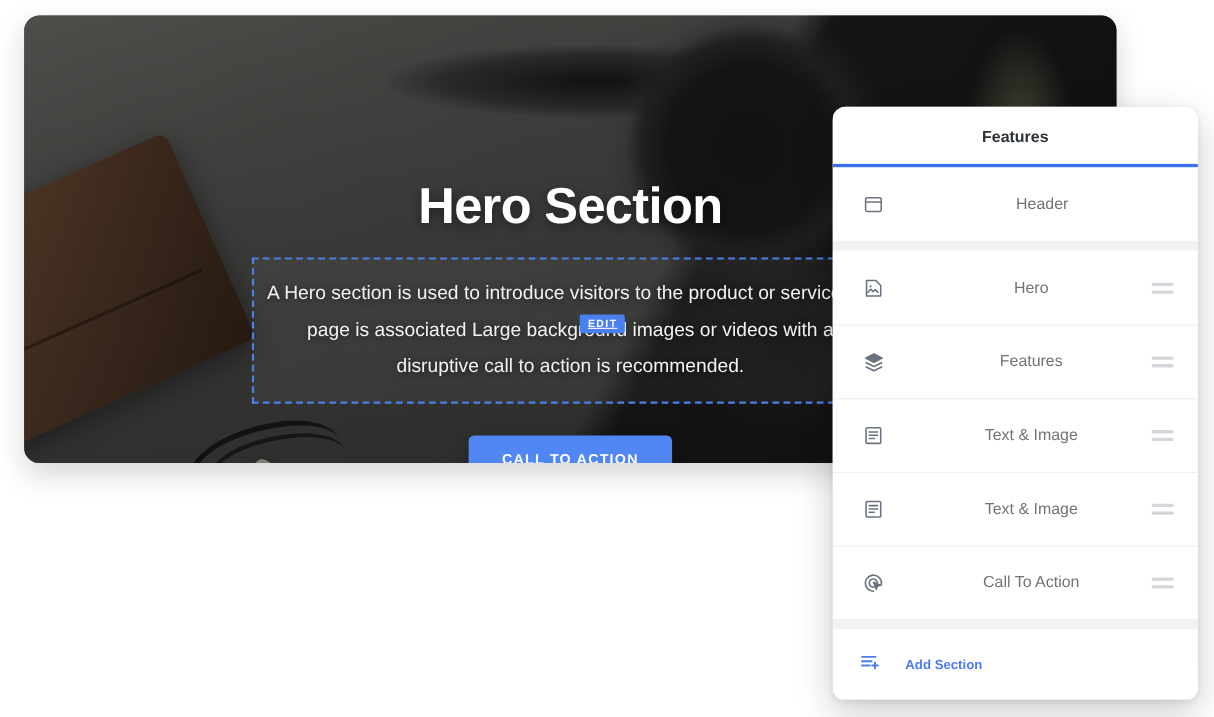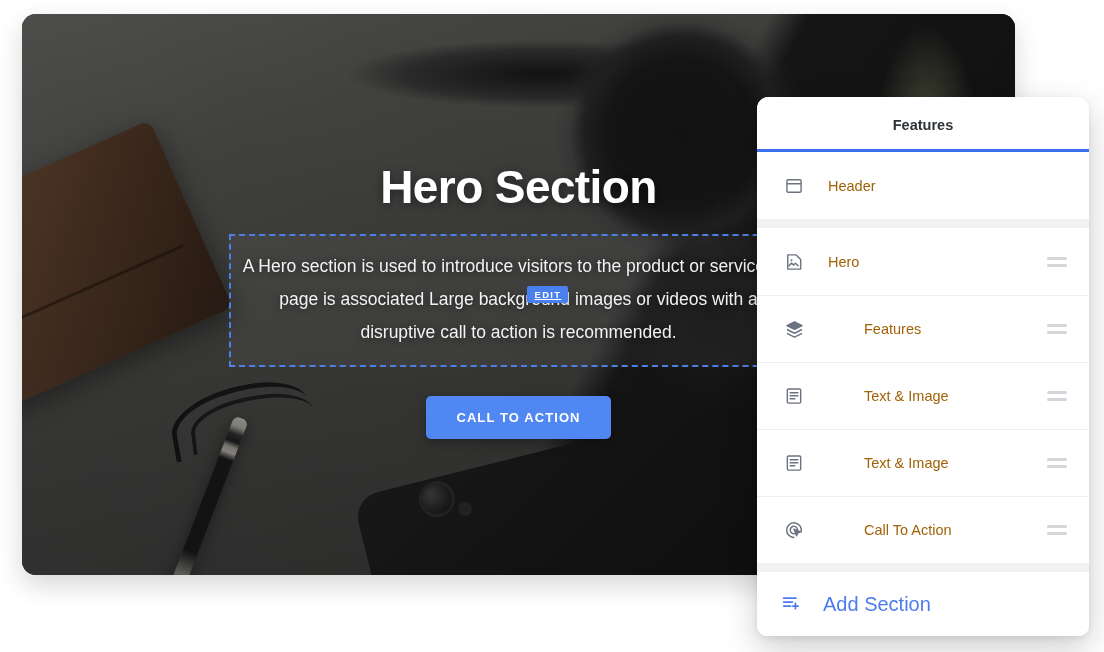--- a/index.html
+++ b/index.html
@@ -15,21 +15,21 @@
     font-family: "Liberation Sans", sans-serif;
     -webkit-font-smoothing: antialiased;
   }
 
   
   #canvas {
     position: absolute;
     left: 22px;
     top: 14px;
     width: 993px;
-    height: 561px;
+    height: 407px;
     border-radius: 14px;
     overflow: hidden;
     background: #4a4a49;
     box-shadow: 0 10px 26px rgba(0,0,0,0.16);
   }
 
   
   #photo {
     position: absolute;
     inset: 0;
@@ -264,22 +264,23 @@
     height: 26px;
     flex: 0 0 26px;
     display: flex;
     align-items: center;
     justify-content: center;
     color: #6b7280;
   }
   .row .label {
     margin-left: 21px;
     font-size: 14.5px;
-    color: #a16207;
+    color: #737373;
     flex: 1;
+    text-align: center;
   }
   .row .handle {
     width: 20px;
     height: 10px;
     display: flex;
     flex-direction: column;
     justify-content: space-between;
     cursor: grab;
   }
   .row .handle span {
@@ -301,23 +302,23 @@
     display: flex;
     align-items: center;
     height: 64px;
     background: #ffffff;
     padding: 0 22px 0 24px;
     box-sizing: border-box;
     cursor: pointer;
   }
   #add-section-row .label {
     margin-left: 21px;
-    font-size: 20px;
+    font-size: 12px;
     color: #4d7bf0;
-    font-weight: 400;
+    font-weight: 700;
   }
   .blue-icon { color: #4d7bf0; }
 </style>
 </head>
 <body>
 
 <div id="canvas">
 
   <div id="photo"></div>
   <div id="wallet"></div>

